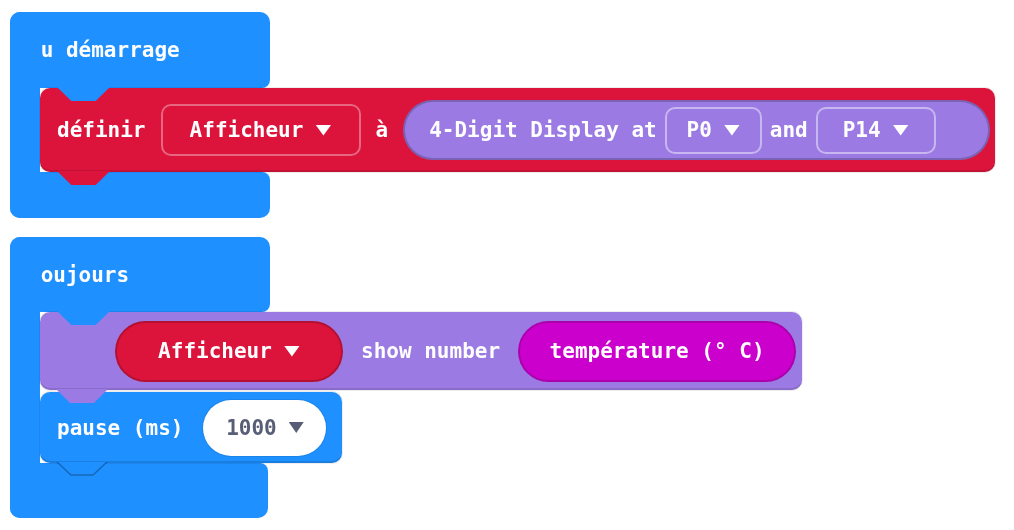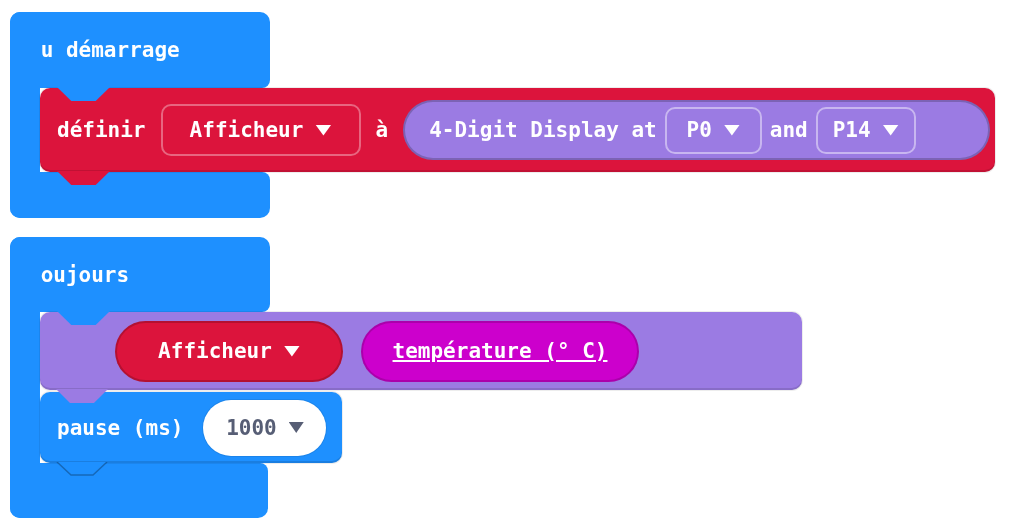--- a/index.html
+++ b/index.html
@@ -38,21 +38,21 @@
   .reporter{
     display:flex;align-items:center;box-sizing:border-box;gap:8px;
     border-radius:30px;background:var(--block_purple);
     border:2px solid rgba(0,0,0,0.2);padding-left:24px;white-space:nowrap;
   }
   .pill{
     display:flex;align-items:center;justify-content:center;gap:12px;
     box-sizing:border-box;border-radius:999px;white-space:nowrap;
   }
   .pill-red{background:var(--block_red);border:2px solid rgba(0,0,0,0.18);}
-  .pill-magenta{background:var(--block_magenta);border:2px solid rgba(0,0,0,0.16);text-decoration:underline;}
+  .pill-magenta{background:var(--block_magenta);border:2px solid rgba(0,0,0,0.16);}
   .pill-white{background:#fff;color:var(--field_text_dark);box-shadow:0 0 0 1px rgba(0,0,0,0.08);}
   .tri{width:16px;height:11px;clip-path:polygon(0 0,100% 0,50% 100%);background:#fff;flex:0 0 auto;}
   .tri-dark{background:var(--field_text_dark);}
 </style>
 </head>
 <body>
 
 <div class="canvas">
 
   <div class="part" style="left:10px;top:12px;width:260px;height:76px;border-radius:10px 10px 8px 2px;">
@@ -69,41 +69,42 @@
     </div>
     <span class="lbl">à</span>
 
     <div class="reporter" style="width:587px;height:60px;">
       <span class="lbl">4-Digit Display at</span>
       <div class="dd dd-purple" style="width:97px;height:47px;">
         <span>P0</span>
         <span class="tri"></span>
       </div>
       <span class="lbl">and</span>
-      <div class="dd dd-purple" style="width:100px;height:47px;">
+      <div class="dd dd-purple" style="width:120px;height:47px;">
         <span>P14</span>
         <span class="tri"></span>
       </div>
     </div>
   </div>
 
   <div class="tab" style="left:57px;top:87px;width:53px;height:14px;background:var(--block_blue);"></div>
   <div class="tab" style="left:57px;top:171px;width:53px;height:14px;background:var(--block_red);"></div>
 
   <div class="part" style="left:10px;top:237px;width:260px;height:75px;border-radius:10px 10px 8px 2px;">
     <span class="lbl">toujours</span>
   </div>
   <div class="part" style="left:10px;top:237px;width:30px;height:281px;border-radius:10px 0 0 10px;"></div>
   <div class="part" style="left:10px;top:463px;width:258px;height:55px;border-radius:2px 8px 10px 10px;"></div>
 
   <div class="block bg-purple" style="left:40px;top:312px;width:762px;height:78px;padding-left:75px;gap:18px;">
     <div class="pill pill-red" style="width:228px;height:61px;">
       <span>Afficheur</span>
       <span class="tri"></span>
     </div>
+    <span class="lbl">show number</span>
     <div class="pill pill-magenta" style="width:278px;height:61px;">
       <span>température (° C)</span>
     </div>
   </div>
 
   <div class="block bg-blue" style="left:40px;top:392px;width:302px;height:71px;padding-left:17px;gap:20px;">
     <span class="lbl">pause (ms)</span>
     <div class="pill pill-white" style="width:123px;height:56px;">
       <span>1000</span>
       <span class="tri tri-dark" style="width:15px;"></span>

